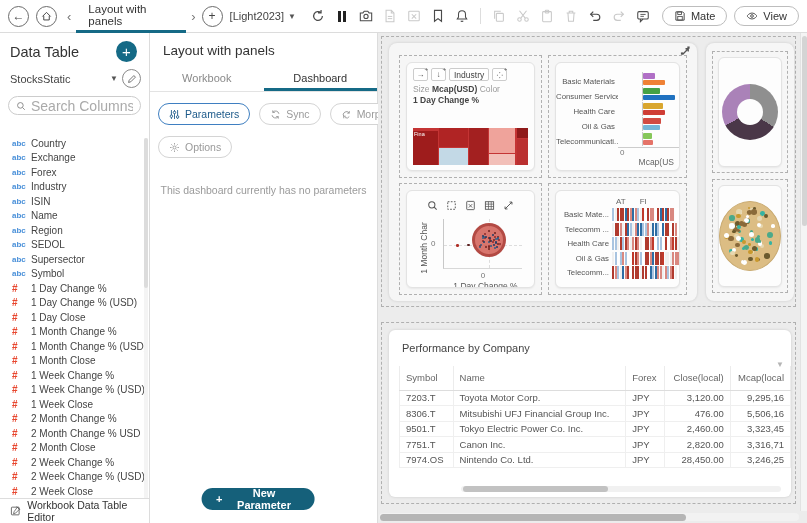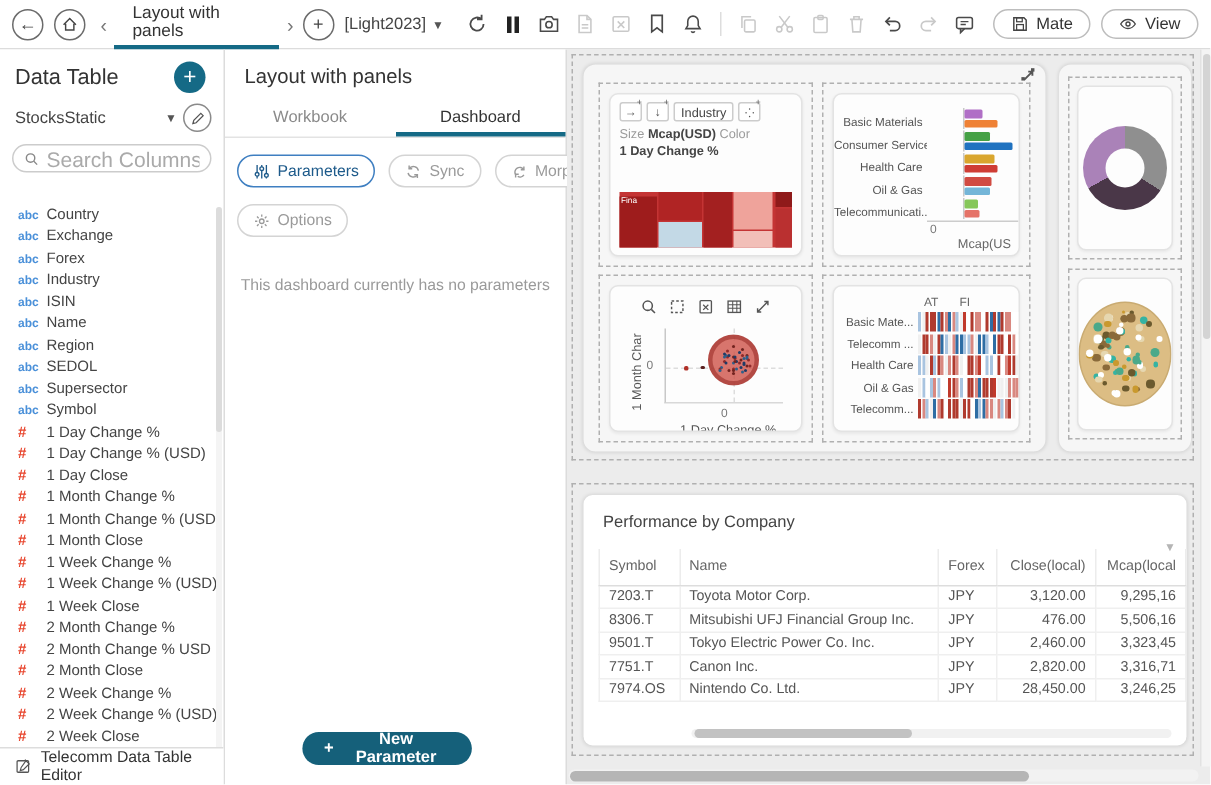--- a/index.html
+++ b/index.html
@@ -421,21 +421,21 @@
         </div>
       </div>
     <div class="sb-scroll">
         <div class="sb-thumb"></div>
       </div>
     <div class="dt-footer">
       <svg viewBox="0 0 16 16">
           <rect x="2" y="2.5" width="11" height="11" rx="1" fill="none" stroke="currentColor" stroke-width="1.2"></rect>
           <path d="M9.5 1.5 14 6M10.5 2.5l3 3-5.5 5.5-3 .9.9-3z" fill="none" stroke="currentColor" stroke-width="1.1"></path>
         </svg>
-      <span>Telecomm Data Table Editor</span>
+      <span>Workbook Data Table Editor</span>
     </div>
   </aside>
 
   <section class="params">
     <div class="pp-title">Layout with panels</div>
     <div class="pp-tabs">
       <div class="pp-tab">Workbook</div>
       <div class="pp-tab active">Dashboard</div>
     </div>
     <div class="pp-row">

